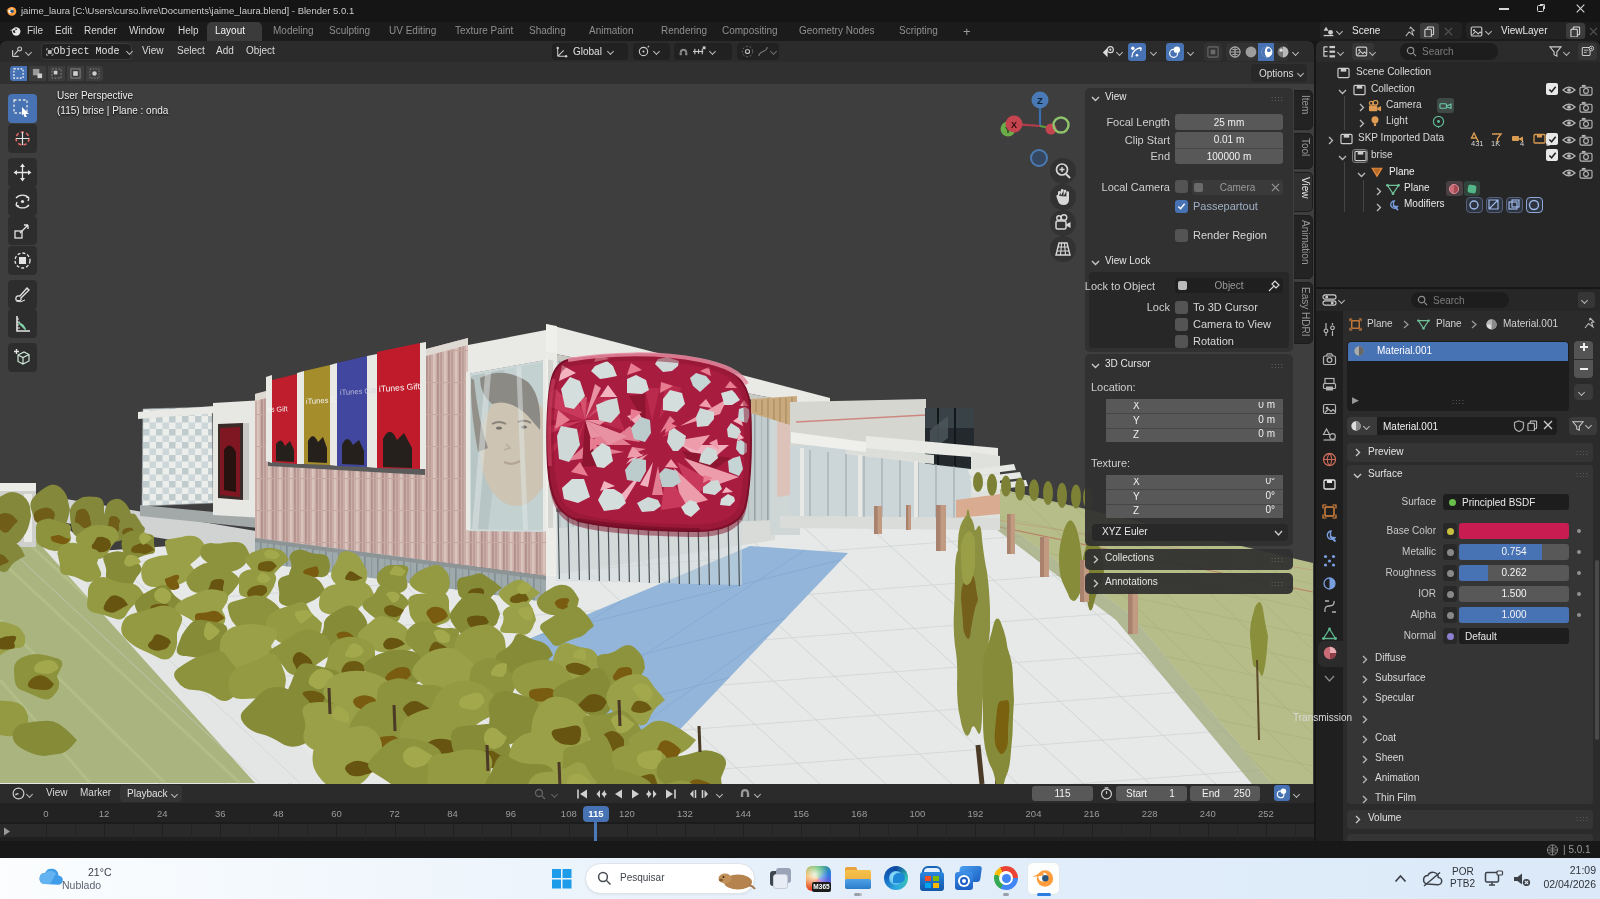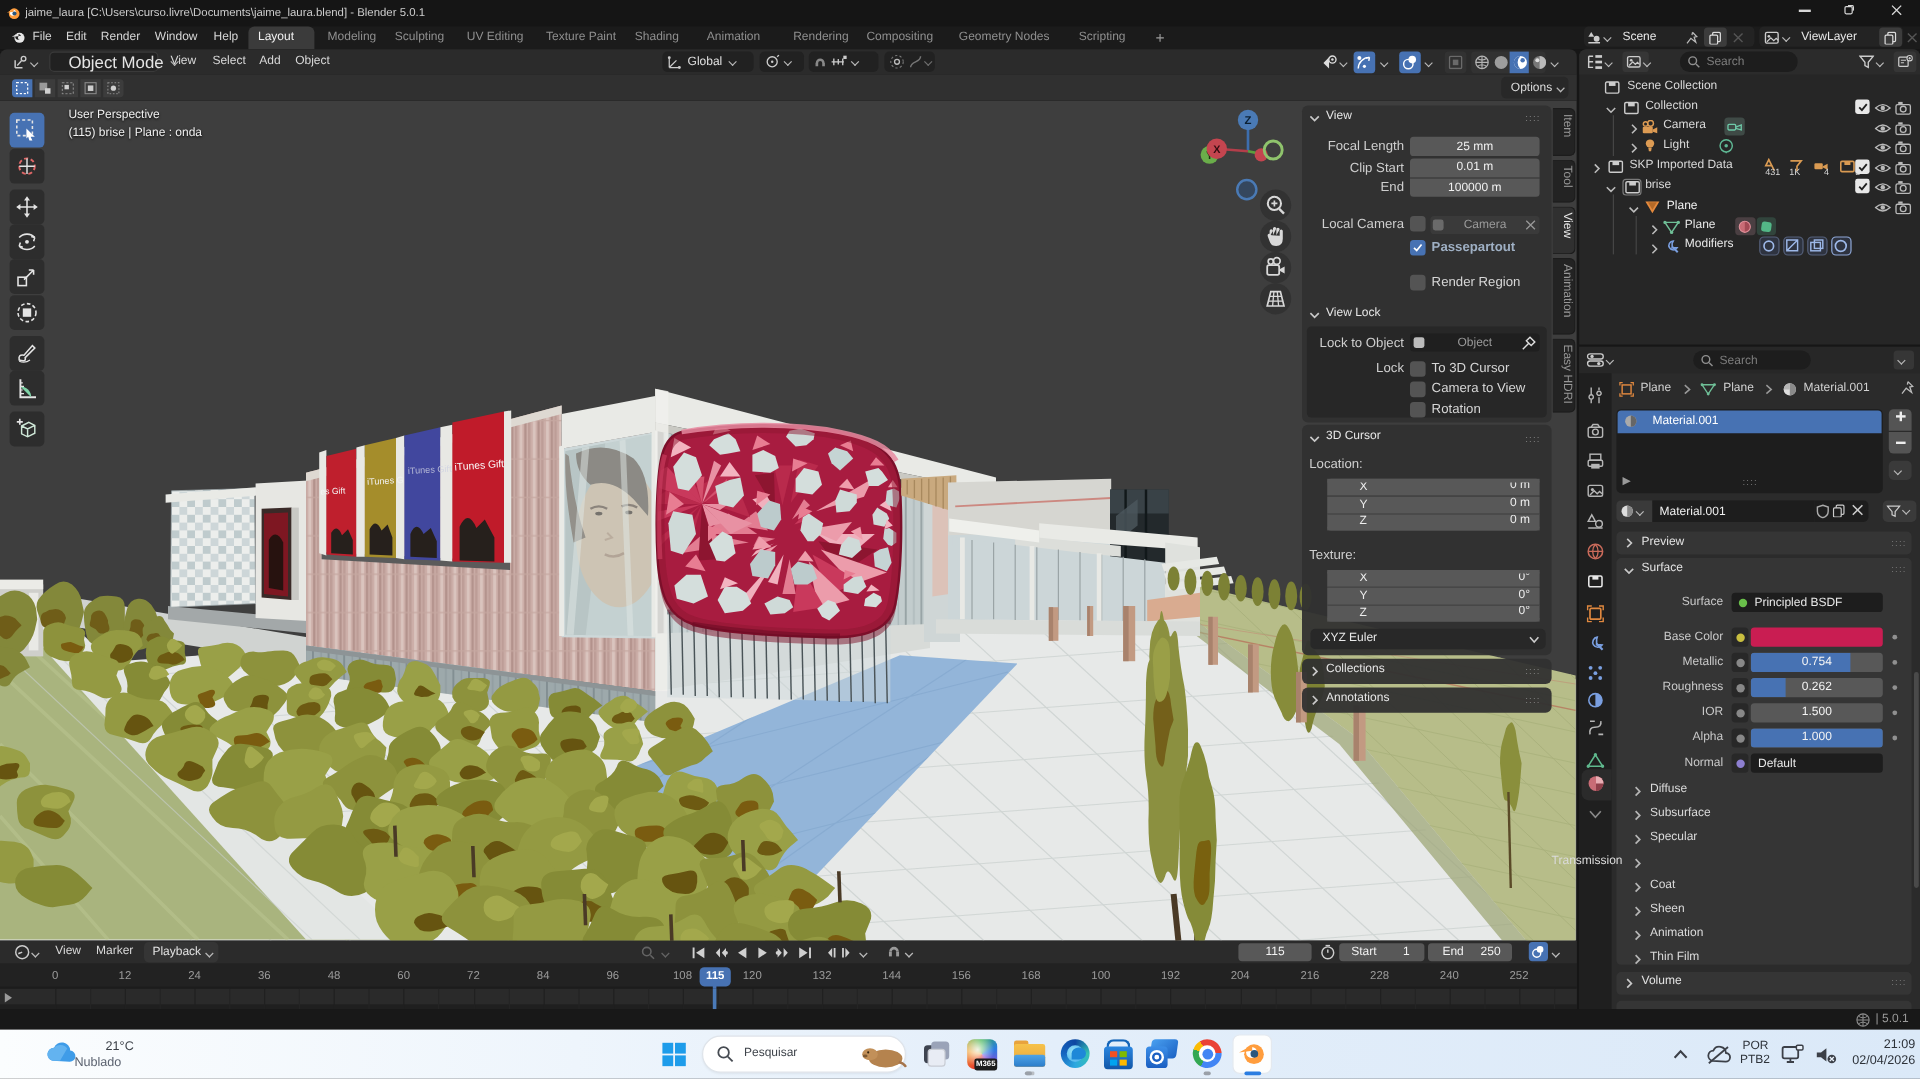--- a/index.html
+++ b/index.html
@@ -91,21 +91,21 @@
       <path d="M3 13 L3 6 M3 13 L10 13" stroke="#ccc" stroke-width="1.4"></path>
       <circle cx="11" cy="4.5" r="2.2" fill="none" stroke="#ccc" stroke-width="1.3"></circle>
       <path d="M5 11 L9 6.5" stroke="#ccc" stroke-width="1.3"></path>
     </svg>
 <span class="chev abs" style="left:26px;top:49px;"></span>
 <div class="abs vcen" style="left:41px;top:43px;width:91px;height:17px;background:#212121;border:1px solid #3a3a3a;border-radius:4px;padding-left:4px;white-space:nowrap;">
  <svg width="12" height="12" viewBox="0 0 14 14">
         <rect x="3.5" y="3.5" width="7" height="7" fill="#bbb"></rect>
         <path d="M1 4 L1 1 L4 1 M10 1 L13 1 L13 4 M13 10 L13 13 L10 13 M4 13 L1 13 L1 10" stroke="#ccc" stroke-width="1.4" fill="none"></path>
       </svg>
- <span style="font-size:14px;color:#e4e4e4;margin-left:11px;">Object Mode</span>
+ <span style="font-size:10px;color:#e4e4e4;margin-left:0;font-family:Liberation Mono, monospace;">Object Mode</span>
  <span class="chev" style="margin-left:7px;"></span>
 </div>
 <div class="tx" style="left:142px;top:45px;font-size:10px;color:#d9d9d9;">View</div>
 <div class="tx" style="left:177px;top:45px;font-size:10px;color:#d9d9d9;">Select</div>
 <div class="tx" style="left:216px;top:45px;font-size:10px;color:#d9d9d9;">Add</div>
 <div class="tx" style="left:246px;top:45px;font-size:10px;color:#d9d9d9;">Object</div>
 
 <div class="abs vcen" style="left:552px;top:43px;width:76px;height:17px;background:#212121;border-radius:4px;padding-left:4px;">
  <svg width="12" height="12" viewBox="0 0 14 14">
         <path d="M2 12 L2 3 M2 12 L11 12 M2 12 L9 5" stroke="#ccc" stroke-width="1.2" fill="none"></path>
@@ -873,29 +873,29 @@
       <span style="color:#9a9a9a;">Camera</span>
     </div>
     <div class="abs" style="left:1194px;top:183px;width:9px;height:9px;background:#6a6a6a;border-radius:2px;"></div>
     <svg class="abs" style="left:1271px;top:183px" width="9" height="9" viewBox="0 0 10 10">
       <path d="M1 1 L9 9 M9 1 L1 9" stroke="#999" stroke-width="1.2"></path>
     </svg>
     <div class="abs" style="left:1175px;top:200px;width:13px;height:13px;background:#4772b3;border-radius:3px;"></div>
     <svg class="abs" style="left:1177px;top:202px" width="9" height="9" viewBox="0 0 10 10">
       <path d="M1.5 5 L4 7.5 L8.5 2" stroke="#fff" stroke-width="1.6" fill="none"></path>
     </svg>
-    <div class="tx" style="left:1193px;top:200px;font-size:11px;color:#9fb0c4;font-weight:bold;">Passepartout</div>
+    <div class="tx" style="left:1193px;top:200px;font-size:11px;color:#9fb0c4;">Passepartout</div>
     <div class="abs" style="left:1175px;top:229px;width:13px;height:13px;background:#545454;border-radius:3px;"></div>
     <div class="tx" style="left:1193px;top:229px;font-size:11px;color:#d6d6d6;">Render Region</div>
     <svg class="abs" style="left:1091px;top:258px" width="9" height="9" viewBox="0 0 9 9">
       <path d="M1 3 L4.5 6.5 L8 3" stroke="#c8c8c8" stroke-width="1.4" fill="none"></path>
     </svg>
     <div class="tx" style="left:1105px;top:255px;font-size:10px;color:#e6e6e6;">View Lock</div>
     <div class="abs" style="left:1089px;top:272px;width:200px;height:76px;background:#272727;border-radius:4px;"></div>
-    <div class="abs" style="left:1070px;top:280px;width:100px;text-align:right;font-size:11px;color:#cecece;white-space:nowrap;">Lock to Object</div>
+    <div class="abs" style="left:1070px;top:280px;width:100px;text-align:center;font-size:11px;color:#cecece;white-space:nowrap;">Lock to Object</div>
     <div class="abs vcen" style="left:1175px;top:278px;width:108px;height:15px;background:#1f1f1f;border-radius:3px;justify-content:center;font-size:10px;color:#f1f1f1;">
       <span style="color:#9a9a9a;">Object</span>
     </div>
     <div class="abs" style="left:1178px;top:281px;width:9px;height:9px;background:#bbb;border-radius:2px;"></div>
     <svg class="abs" style="left:1268px;top:280px" width="12" height="12" viewBox="0 0 12 12">
       <path d="M1 11 L6 6 M6 6 L8 8 L11 5 L7 1 L4 4 Z" stroke="#ddd" stroke-width="1.2" fill="none"></path>
     </svg>
     <div class="abs" style="left:1070px;top:301px;width:100px;text-align:right;font-size:11px;color:#cecece;white-space:nowrap;">Lock</div>
     <div class="abs" style="left:1175px;top:301px;width:13px;height:13px;background:#545454;border-radius:3px;"></div>
     <div class="tx" style="left:1193px;top:301px;font-size:11px;color:#d6d6d6;">To 3D Cursor</div>

